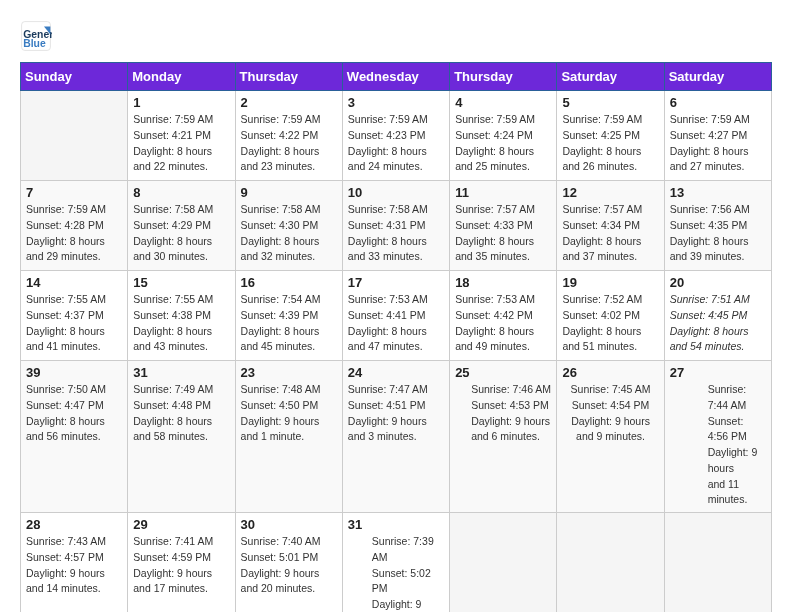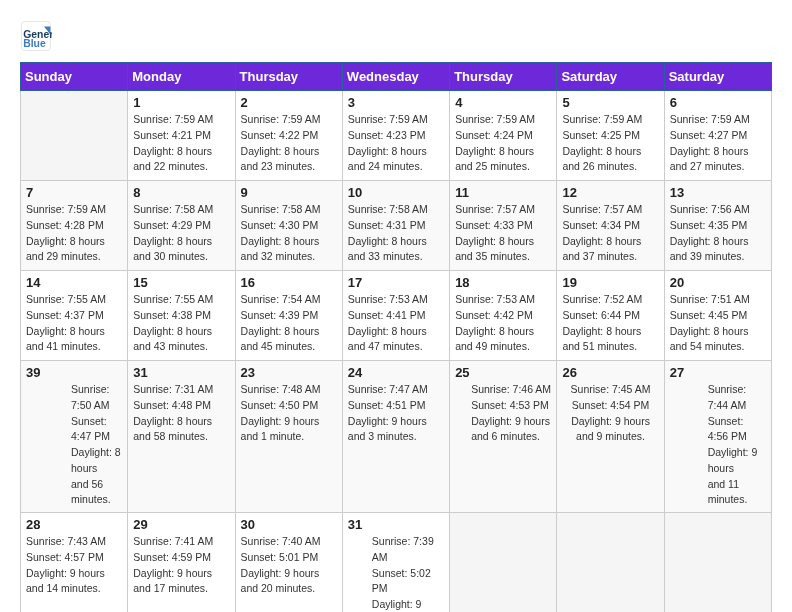--- a/index.html
+++ b/index.html
@@ -246,43 +246,43 @@
         <td>
           <span class="day-number">18</span>
           <div class="day-info" style="white-space: pre-line;">Sunrise: 7:53 AM
 Sunset: 4:42 PM
 Daylight: 8 hours
 and 49 minutes.</div>
         </td>
         <td>
           <span class="day-number">19</span>
           <div class="day-info" style="white-space: pre-line;">Sunrise: 7:52 AM
-Sunset: 6:44 PM
+Sunset: 4:02 PM
 Daylight: 8 hours
 and 51 minutes.</div>
         </td>
         <td>
           <span class="day-number">20</span>
-          <div class="day-info" style="white-space: pre-line;">Sunrise: 7:51 AM
+          <div class="day-info" style="white-space: pre-line; font-style: italic;">Sunrise: 7:51 AM
 Sunset: 4:45 PM
 Daylight: 8 hours
 and 54 minutes.</div>
         </td>
       </tr>
       <tr>
         <td>
           <span class="day-number">39</span>
-          <div class="day-info" style="white-space: pre-line; margin-left: 45px;">Sunrise: 7:50 AM
+          <div class="day-info" style="white-space: pre-line;">Sunrise: 7:50 AM
 Sunset: 4:47 PM
 Daylight: 8 hours
 and 56 minutes.</div>
         </td>
         <td>
           <span class="day-number">31</span>
-          <div class="day-info" style="white-space: pre-line;">Sunrise: 7:31 AM
+          <div class="day-info" style="white-space: pre-line;">Sunrise: 7:49 AM
 Sunset: 4:48 PM
 Daylight: 8 hours
 and 58 minutes.</div>
         </td>
         <td>
           <span class="day-number">23</span>
           <div class="day-info" style="white-space: pre-line;">Sunrise: 7:48 AM
 Sunset: 4:50 PM
 Daylight: 9 hours
 and 1 minute.</div>

